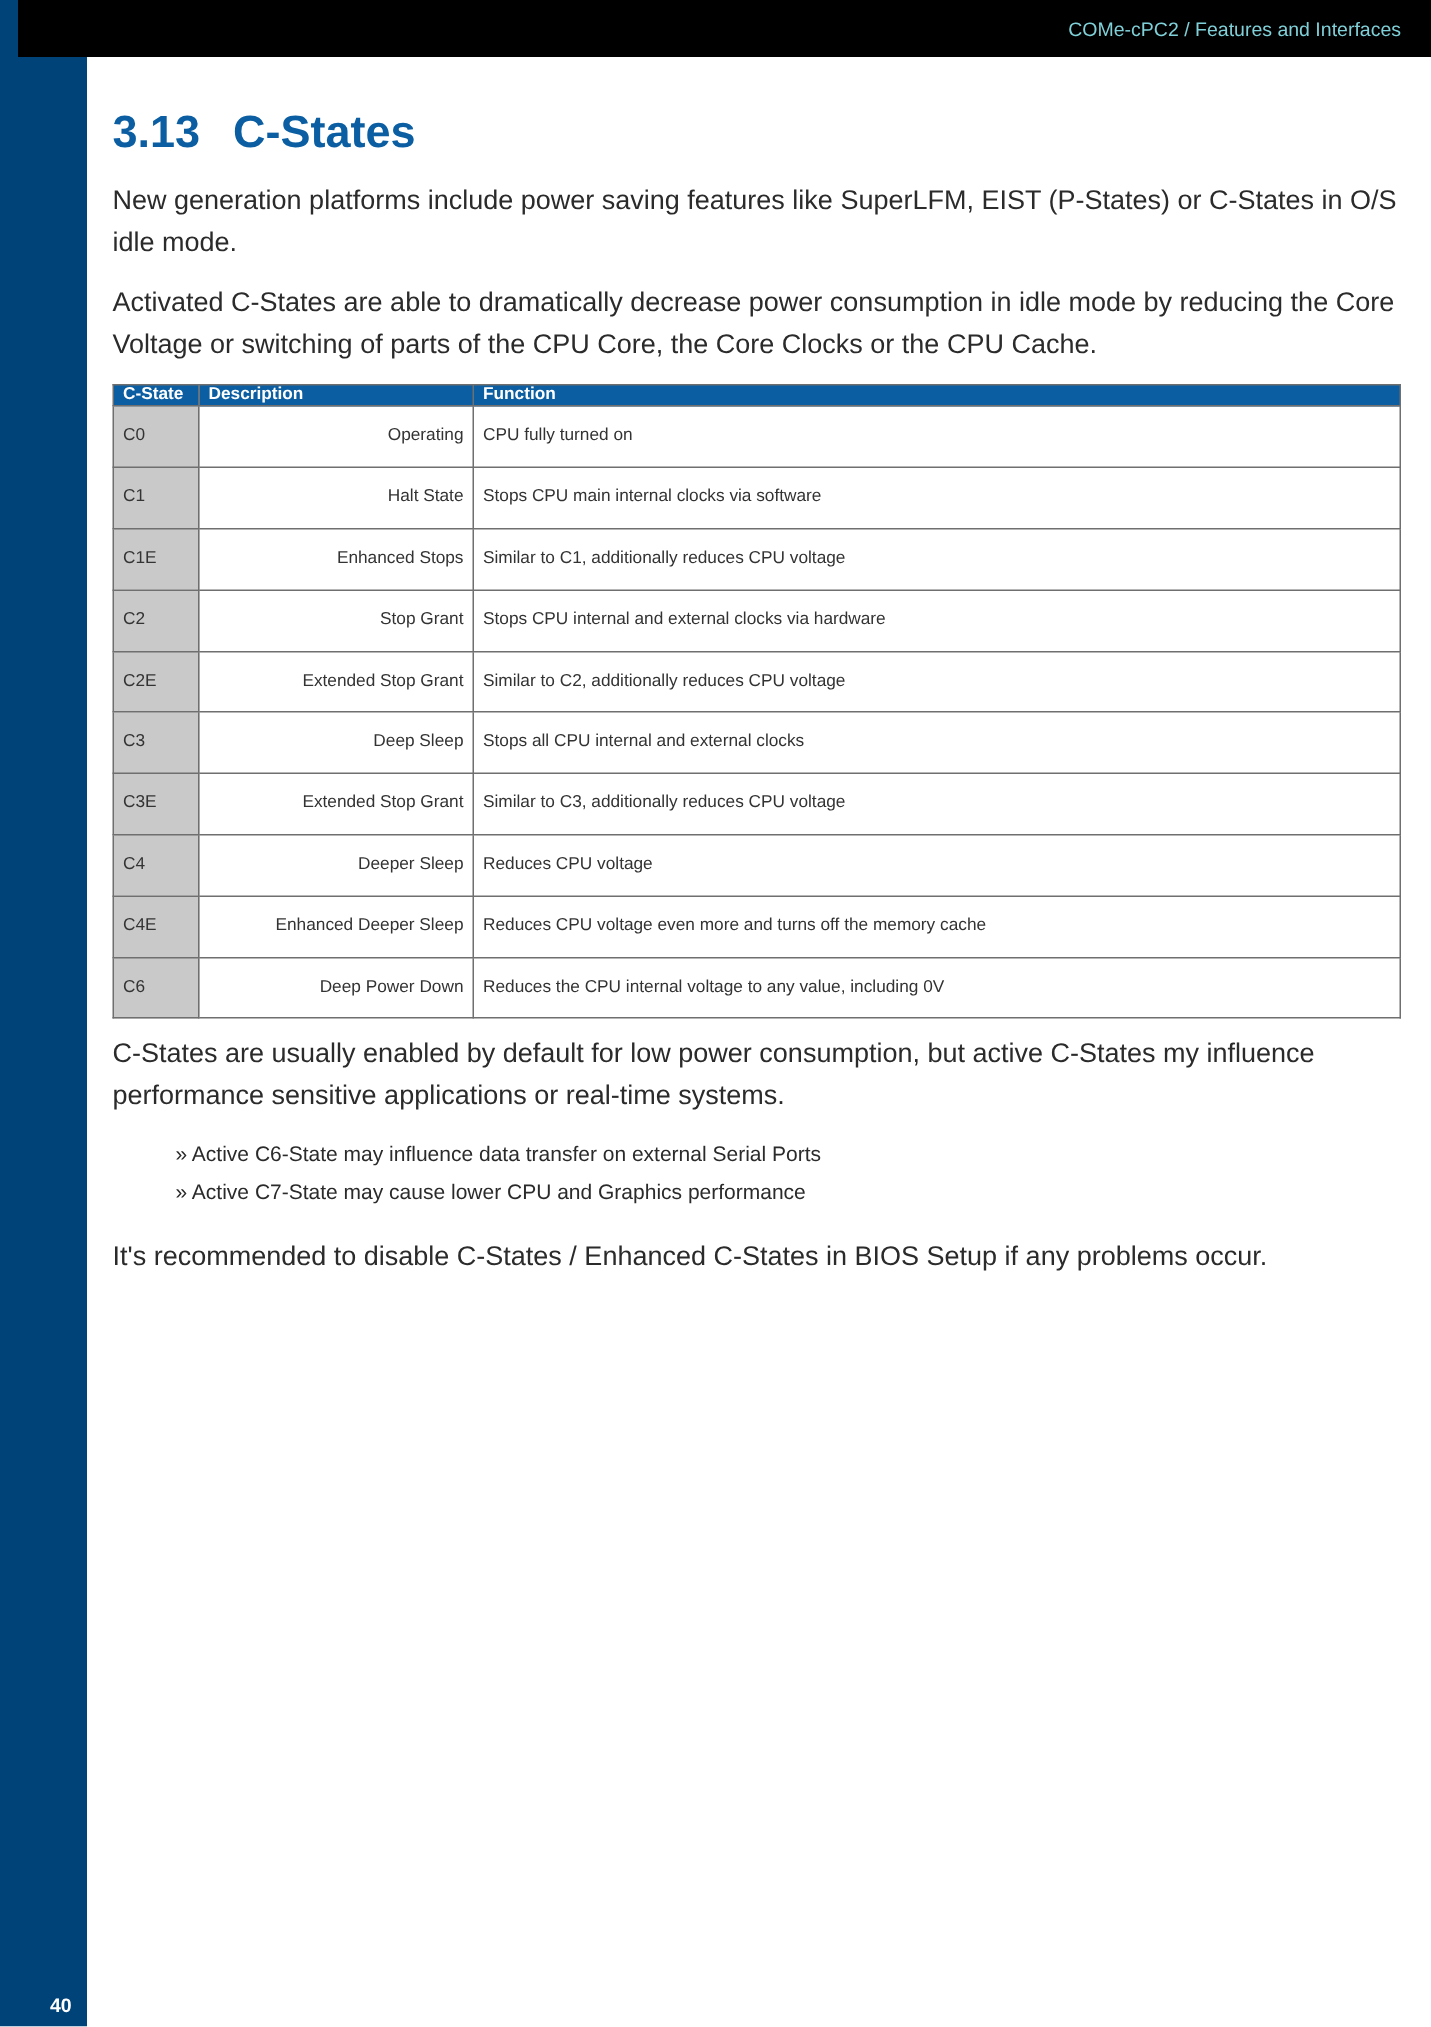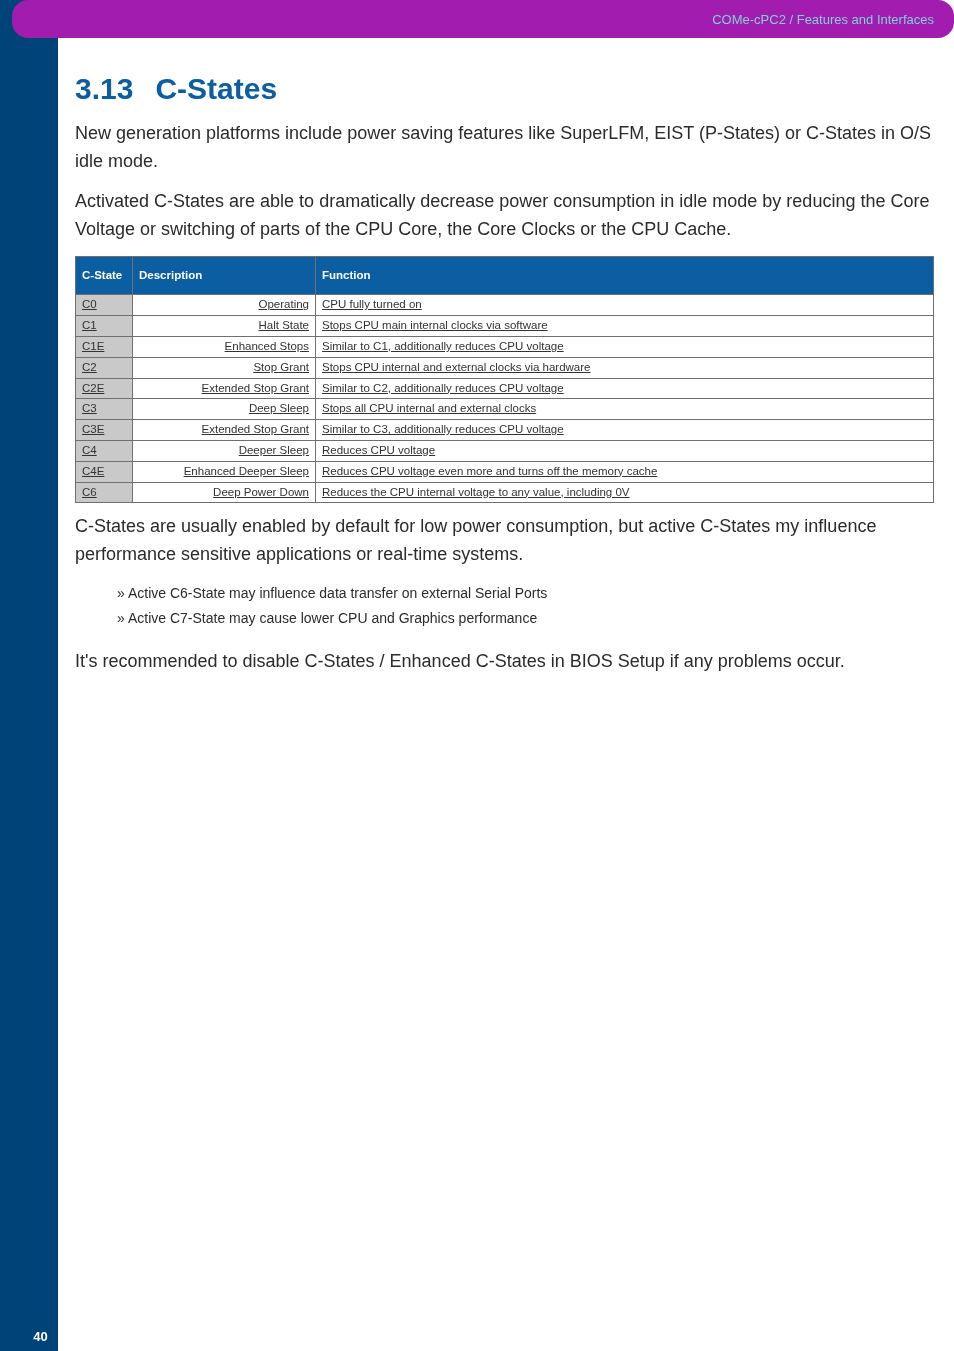--- a/index.html
+++ b/index.html
@@ -21,22 +21,21 @@
     left: 0; top: 0;
     width: 58px;
     height: 100%;
     background: #004379;
   }
   .top-bar {
     position: absolute;
     left: 12px; top: 0;
     right: 0;
     height: 38px;
-    background: #a21caf;
-    border-radius: 16px;
+    background: #000000;
   }
   .breadcrumb {
     position: absolute;
     right: 20px;
     top: 0;
     height: 38px;
     display: flex;
     align-items: center;
     color: #7fd0d8;
     font-size: 13px;
@@ -68,32 +67,31 @@
     width: 100%;
     border-collapse: collapse;
     font-size: 11.5px;
     margin: 4px 0 10px 0;
   }
   table.cstates th {
     background: #0a5ea1;
     color: #ffffff;
     text-align: left;
     font-weight: 700;
-    padding: 12px 6px;
+    padding: 0 6px;
     border: 1px solid #6f6f6f;
     vertical-align: top;
     line-height: 1.2;
   }
   table.cstates td {
     border: 1px solid #6f6f6f;
-    padding: 3px 6px;
+    padding: 13px 6px;
     color: #333;
     vertical-align: middle;
     line-height: 1.2;
-    text-decoration: underline;
   }
   table.cstates td.state {
     background: #c9c9c9;
     color: #333;
     width: 44px;
   }
   table.cstates td.desc {
     width: 170px;
     text-align: right;
   }

